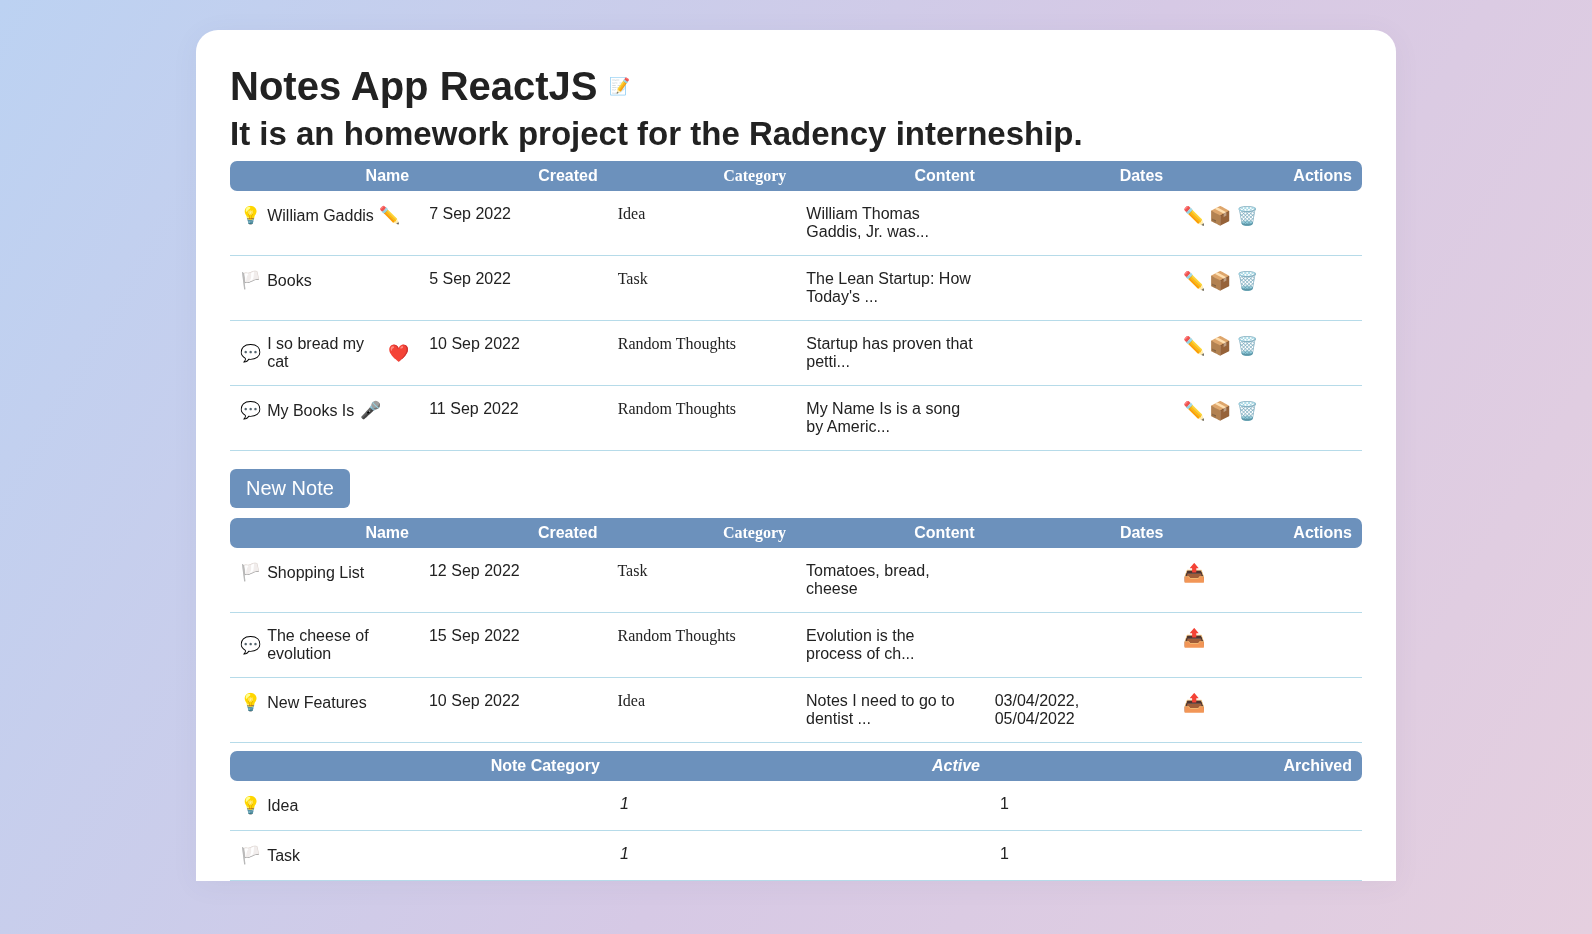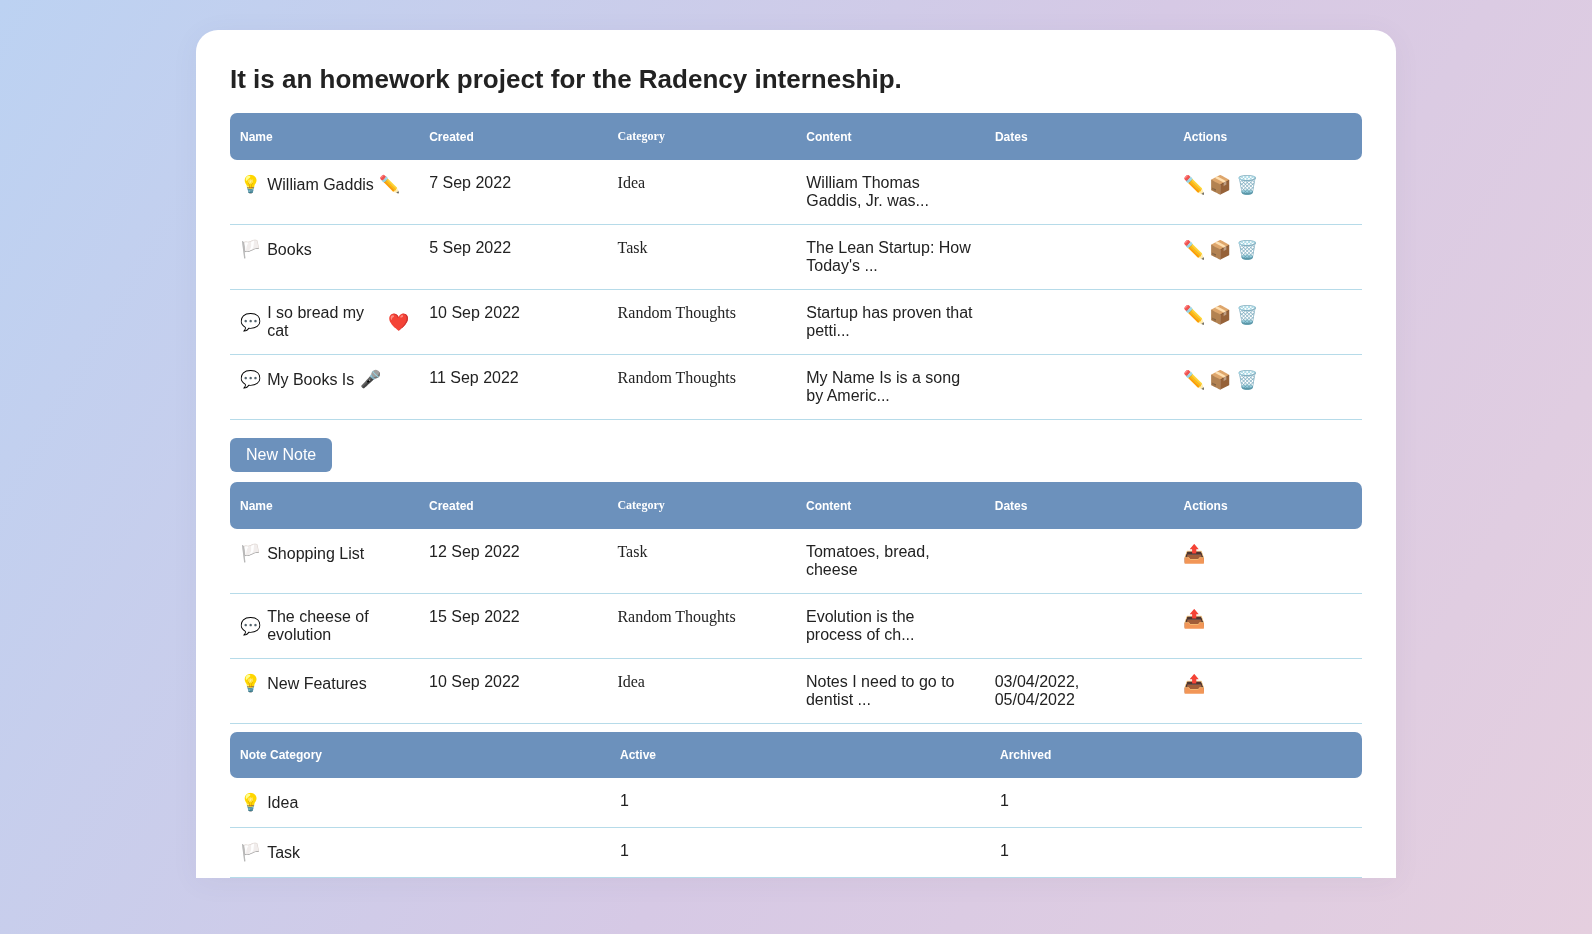--- a/index.html
+++ b/index.html
@@ -21,36 +21,36 @@
 .app-inner { padding: 0 34px; }
 h1 {
   font-size: 40px;
   font-weight: 700;
   margin-bottom: 6px;
   display: flex;
   align-items: center;
   gap: 12px;
 }
 h2 {
-  font-size: 26px;
+  font-size: 33px;
   font-weight: 600;
-  margin-bottom: 18px;
+  margin-bottom: 8px;
 }
 table {
   width: 100%;
   border-collapse: collapse;
   margin-bottom: 8px;
 }
 thead th {
   background: #6c91bc;
   color: #fff;
   font-weight: 600;
-  text-align: left;
-  padding: 16px 10px;
-  font-size: 12px;
+  text-align: right;
+  padding: 6px 10px;
+  font-size: 16px;
 }
 thead th:first-child { border-top-left-radius: 7px; border-bottom-left-radius: 7px; }
 thead th:last-child { border-top-right-radius: 7px; border-bottom-right-radius: 7px; }
 tbody td {
   padding: 14px 10px;
   font-size: 16px;
   vertical-align: top;
   border-bottom: 1px solid #b6dbe9;
   color: #222;
 }
@@ -62,36 +62,40 @@
 .col-actions { width: 190px; }
 .name-cell { display: flex; align-items: center; gap: 6px; }
 .actions-cell { display: flex; align-items: center; gap: 4px; font-size: 18px; }
 .actions-cell span { cursor: pointer; }
 .btn-new {
   background: #6c91bc;
   color: #fff;
   border: none;
   border-radius: 6px;
   padding: 8px 16px;
-  font-size: 16px;
+  font-size: 20px;
   cursor: pointer;
   margin: 10px 0 10px 0;
 }
 .icon { font-size: 17px; }
 .summary-table td { border-bottom: 1px solid #b6dbe9; }
 .summary-col1 { width: 380px; }
-.summary-col2 { width: 380px; }
+.summary-col2 { width: 380px; font-style: italic; }
 .summary-col3 { width: auto; }
 </style>
 </head>
 <body>
 
 <div class="app-card">
   <div class="app-inner">
 
+    <h1>
+      <span>Notes App ReactJS</span>
+      <span class="icon">📝</span>
+    </h1>
     <h2>It is an homework project for the Radency interneship.</h2>
 
     
     <table>
       <thead>
         <tr>
           <th class="col-name">Name</th>
           <th class="col-created">Created</th>
           <th class="col-category">Category</th>
           <th class="col-content">Content</th>

